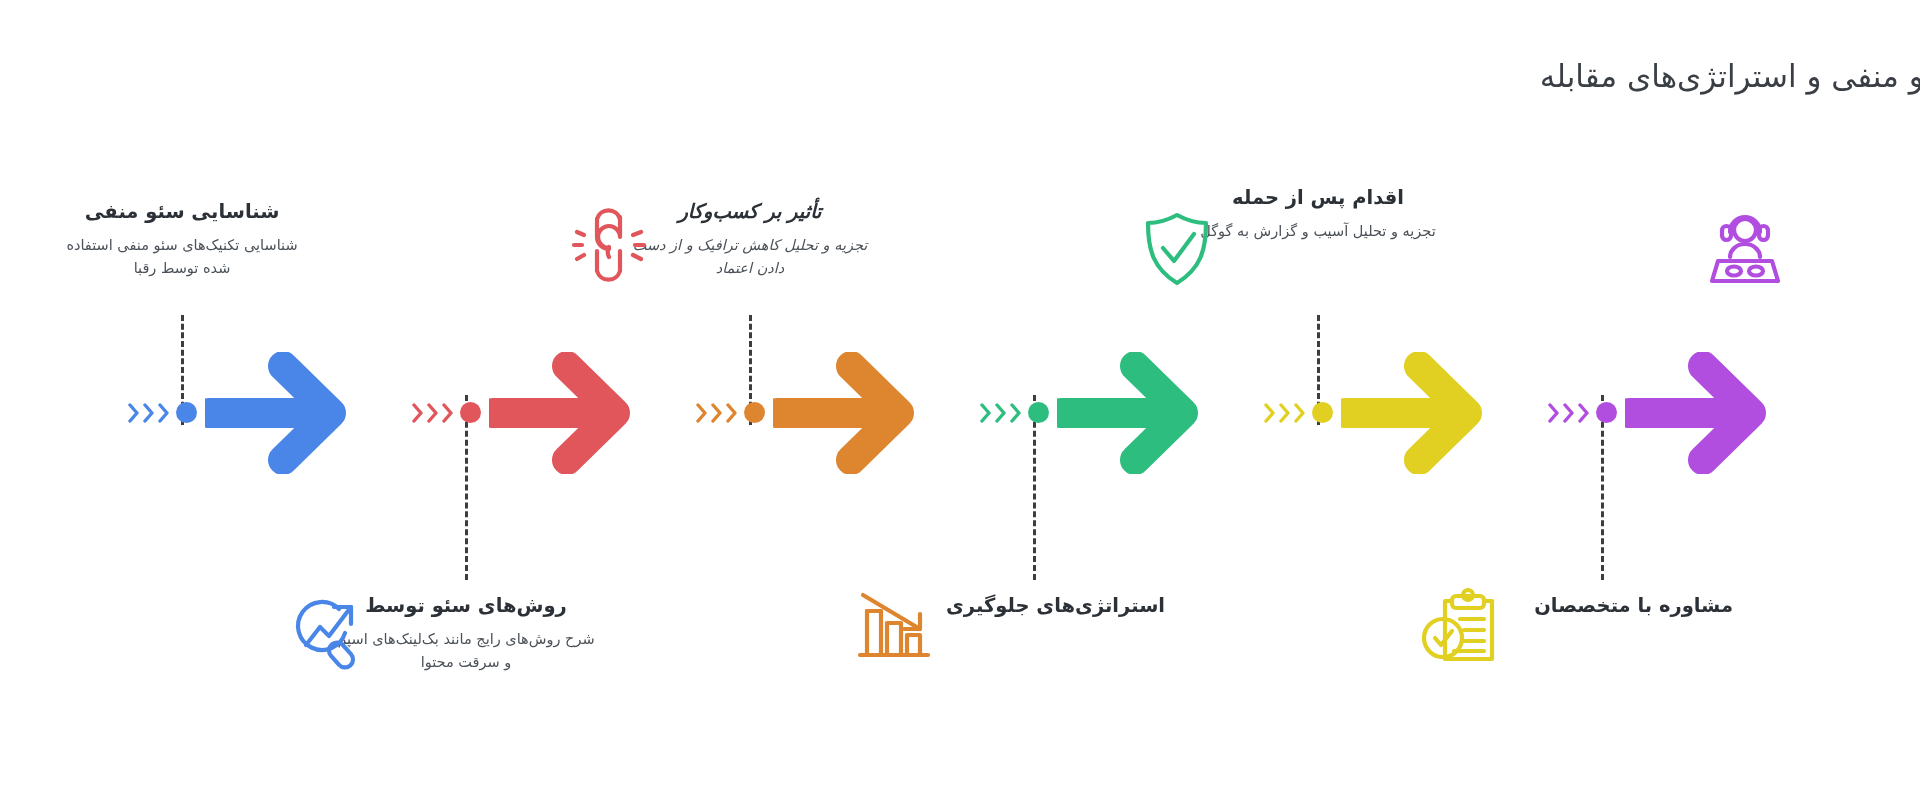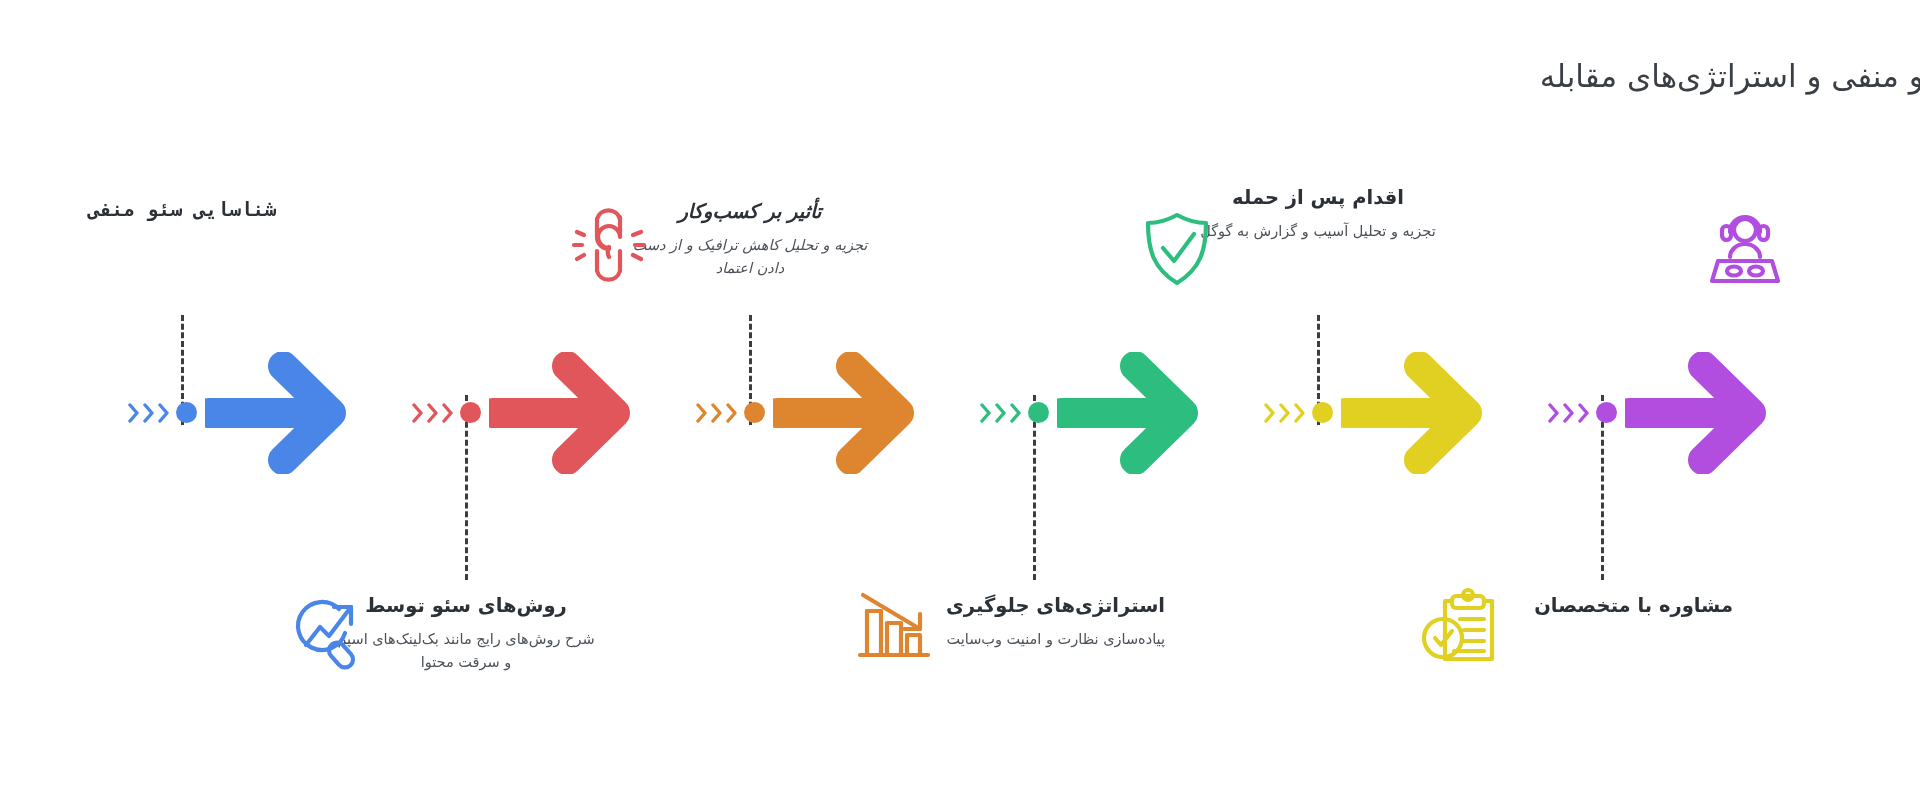--- a/index.html
+++ b/index.html
@@ -292,34 +292,34 @@
         <div class="big-arrow">
           <svg width="148" height="122" viewBox="0 0 148 122">
             <path d="M4 61 L96 61" fill="none" stroke="#b14ee0" stroke-width="30" stroke-linecap="round"></path>
             <path d="M78 14 L126 61 L78 108" fill="none" stroke="#b14ee0" stroke-width="30" stroke-linecap="round" stroke-linejoin="round"></path>
           </svg>
         </div>
       </div>
     </div>
 
   <div id="labels-layer">
-      <div class="label-block" style="left: 51px; top: 198px; font-family: Liberation Mono, monospace;">
+      <div class="label-block" style="left: 51px; top: 198px;">
         <div class="label-title">شناسایی سئو منفی</div>
+        <div class="label-desc">شناسایی تکنیک‌های سئو منفی استفاده شده توسط رقبا</div>
       </div>
       <div class="label-block" style="left: 335px; top: 592px;">
         <div class="label-title">روش‌های سئو توسط</div>
         <div class="label-desc">شرح روش‌های رایج مانند بک‌لینک‌های اسپم و سرقت محتوا</div>
       </div>
       <div class="label-block" style="left: 619px; top: 198px; font-style: italic;">
         <div class="label-title">تأثیر بر کسب‌وکار</div>
         <div class="label-desc">تجزیه و تحلیل کاهش ترافیک و از دست دادن اعتماد</div>
       </div>
       <div class="label-block" style="left: 903px; top: 592px; text-align: right;">
         <div class="label-title">استراتژی‌های جلوگیری</div>
-        <div class="label-desc">پیاده‌سازی نظارت و امنیت وب‌سایت</div>
       </div>
       <div class="label-block" style="left: 1187px; top: 184px;">
         <div class="label-title">اقدام پس از حمله</div>
         <div class="label-desc">تجزیه و تحلیل آسیب و گزارش به گوگل</div>
       </div>
       <div class="label-block" style="left: 1471px; top: 592px; text-align: right;">
         <div class="label-title">مشاوره با متخصصان</div>
       </div>
     </div>
   <div id="icons-layer">

